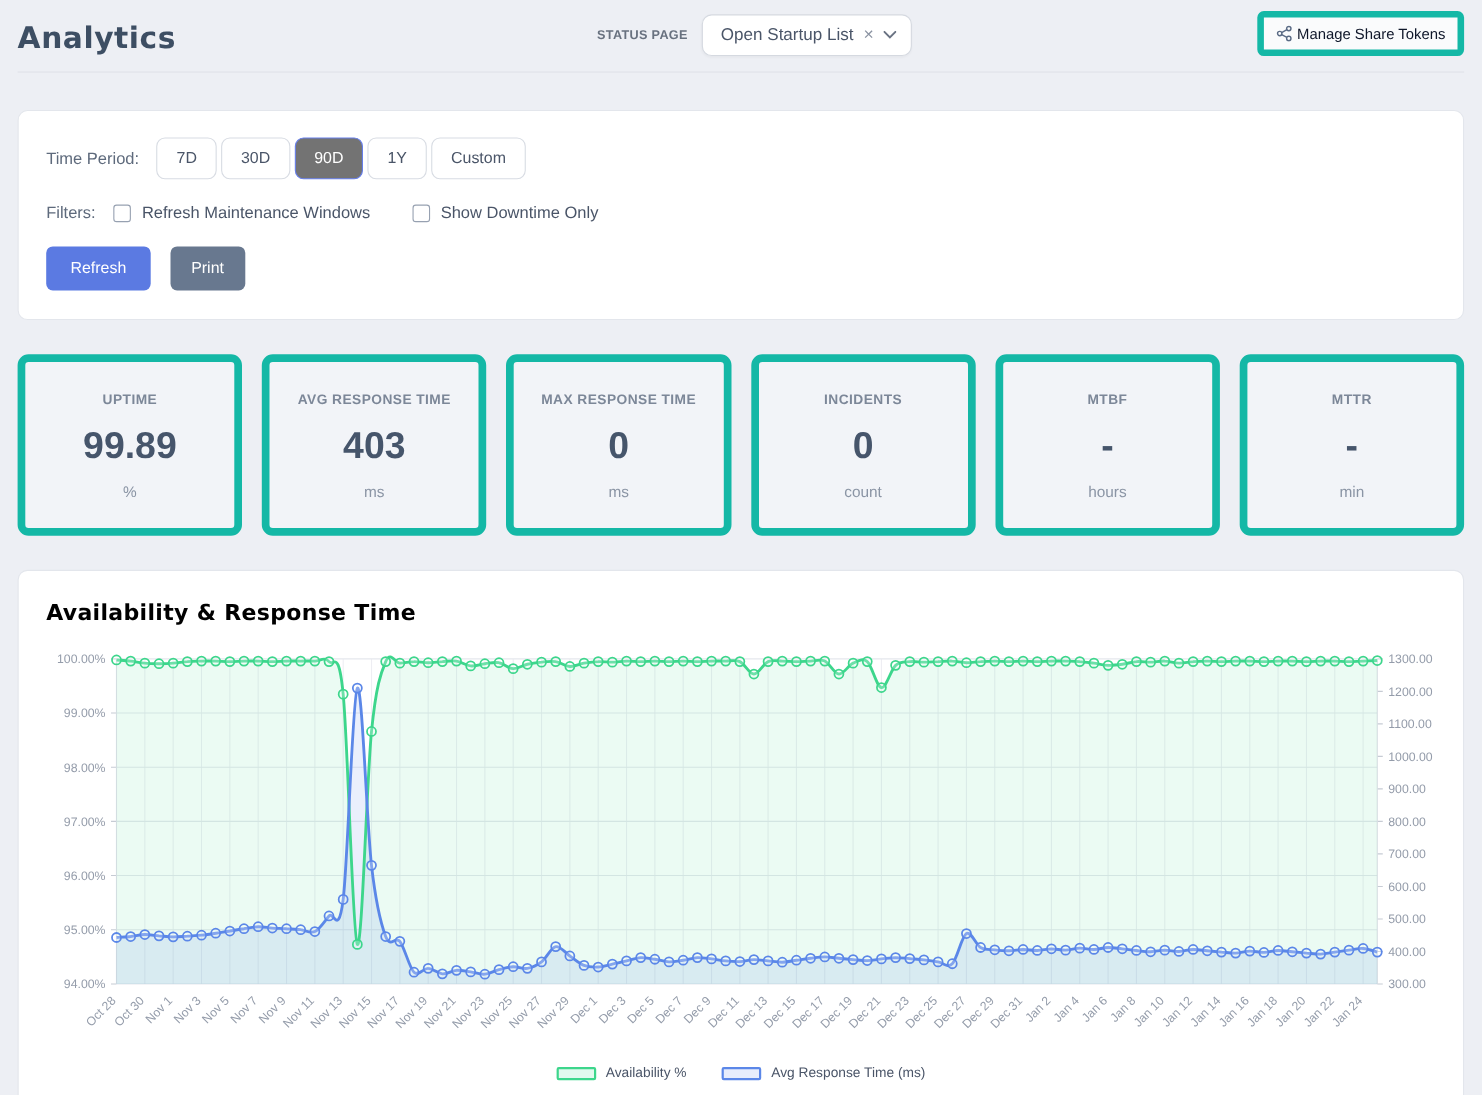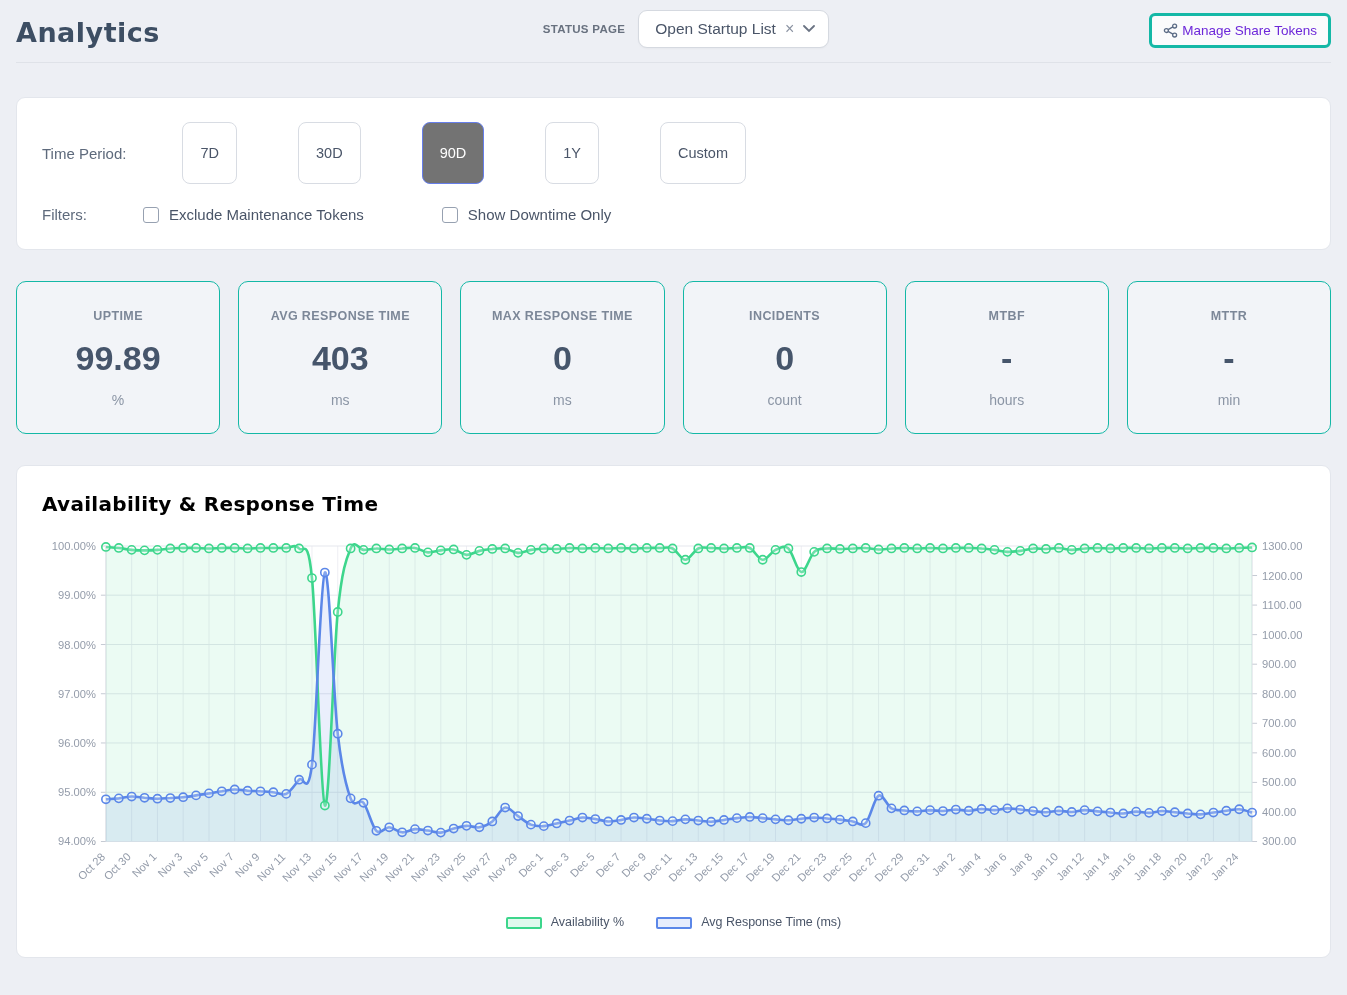--- a/index.html
+++ b/index.html
@@ -30,37 +30,37 @@
     display: flex; align-items: center; gap: 9px;
     background: #fff; border: 1px solid #d5d9e0; border-radius: 9px;
     padding: 9px 13px 9px 16px;
     font-size: 15.5px; color: #4a5568; cursor: pointer;
     box-shadow: 0 1px 2px rgba(0,0,0,0.03);
   }
   .clear-x { color: #8b93a2; font-size: 16px; line-height: 1; cursor: pointer; }
   .header-right { flex: 1; display: flex; justify-content: flex-end; }
   .tokens-btn {
     display: inline-flex; align-items: center; gap: 4px;
-    background: #fafbfc; border: 3px solid #14b8a6; border-radius: 6px;
-    padding: 7px 11px; font-size: 13.5px; color: #6d28d9;
+    background: #fafbfc; border: 6px solid #14b8a6; border-radius: 6px;
+    padding: 7px 11px; font-size: 13.5px; color: #0f172a;
     font-family: "Liberation Sans", sans-serif; cursor: pointer;
   }
   .divider { height: 1px; background: #dfe2e8; margin: 2px 0 34px; }
 
   
   .panel {
     background: #ffffff; border: 1px solid #e3e6ec; border-radius: 9px;
     padding: 24px 25px;
   }
-  .filter-row { display: flex; align-items: center; margin-bottom: 22px; gap: 40px; }
+  .filter-row { display: flex; align-items: center; margin-bottom: 22px; }
   .filter-row:last-child { margin-bottom: 2px; }
   .row-label { font-size: 15px; color: #5e6a7c; margin-right: 16px; }
   .tp-btn {
     background: #fff; border: 1px solid #d8dce3; border-radius: 8px;
-    padding: 22px 17px; margin-right: 21px;
+    padding: 10px 17px; margin-right: 4px;
     font-size: 14.5px; color: #4a5568; cursor: pointer;
     font-family: "Liberation Sans", sans-serif;
   }
   .tp-btn.active { background: #737373; border-color: #667eea; color: #fff; }
   .chk-group { display: flex; align-items: center; gap: 10px; margin-right: 38px; }
   .chk-box {
     appearance: none; -webkit-appearance: none;
     width: 16px; height: 16px; margin: 0;
     border: 1.5px solid #97a1b1; border-radius: 3px; background: #fff; cursor: pointer;
   }
@@ -70,21 +70,21 @@
     font-size: 14.5px; padding: 12px 22px; margin-right: 18px; cursor: pointer;
     font-family: "Liberation Sans", sans-serif;
   }
   .action-btn.refresh { background: #5b7ae2; }
   .action-btn.print { background: #68788f; padding: 12px 19px; }
 
   
   .stats { display: flex; gap: 18px; margin: 31px 0; }
   .stat-card {
     flex: 1; text-align: center;
-    background: #f2f4f8; border: 1px solid #14b8a6; border-radius: 10px;
+    background: #f2f4f8; border: 7px solid #14b8a6; border-radius: 10px;
     padding: 27px 8px 25px;
   }
   .stat-label {
     font-size: 12.5px; font-weight: 700; color: #7c8798; letter-spacing: 0.4px;
     margin-bottom: 16px;
   }
   .stat-value { font-size: 34px; font-weight: 700; color: #46556b; margin-bottom: 14px; }
   .stat-unit { font-size: 14px; color: #8b95a5; }
 
   
@@ -151,26 +151,30 @@
       <button class="tp-btn">7D</button>
       <button class="tp-btn">30D</button>
       <button class="tp-btn active">90D</button>
       <button class="tp-btn">1Y</button>
       <button class="tp-btn">Custom</button>
     </div>
     <div class="filter-row">
       <span class="row-label">Filters:</span>
       <span class="chk-group">
         <input type="checkbox" class="chk-box" style="">
-        <span class="chk-label">Exclude Maintenance Tokens</span>
+        <span class="chk-label">Refresh Maintenance Windows</span>
       </span>
       <span class="chk-group">
         <input type="checkbox" class="chk-box" style="">
         <span class="chk-label">Show Downtime Only</span>
       </span>
+    </div>
+    <div class="filter-row">
+      <button class="action-btn refresh">Refresh</button>
+      <button class="action-btn print">Print</button>
     </div>
   </section>
 
   <section class="stats">
     <div class="stat-card">
       <div class="stat-label">UPTIME</div>
       <div class="stat-value">99.89</div>
       <div class="stat-unit">%</div>
     </div>
     <div class="stat-card">

